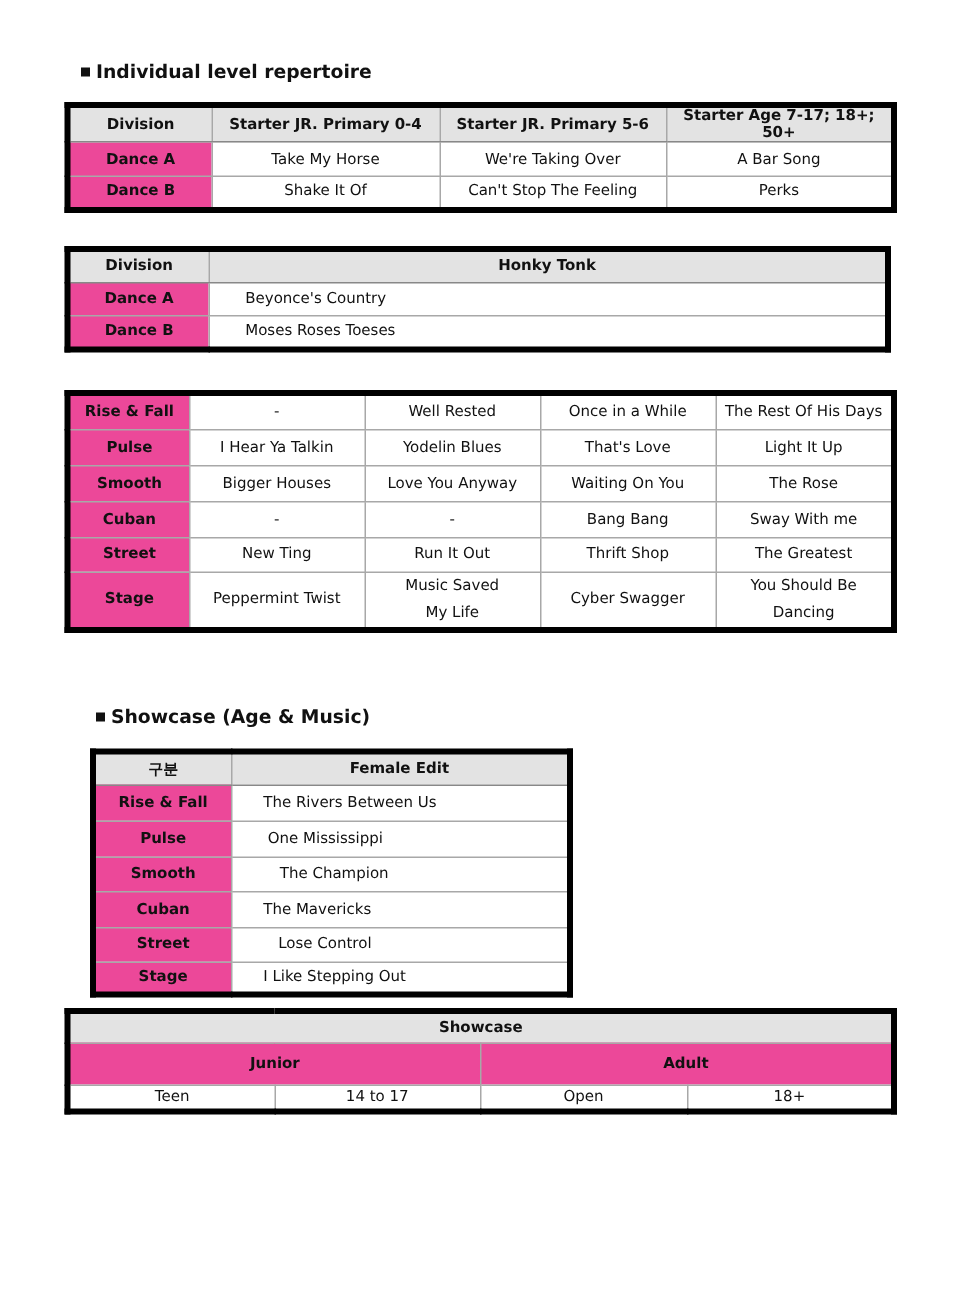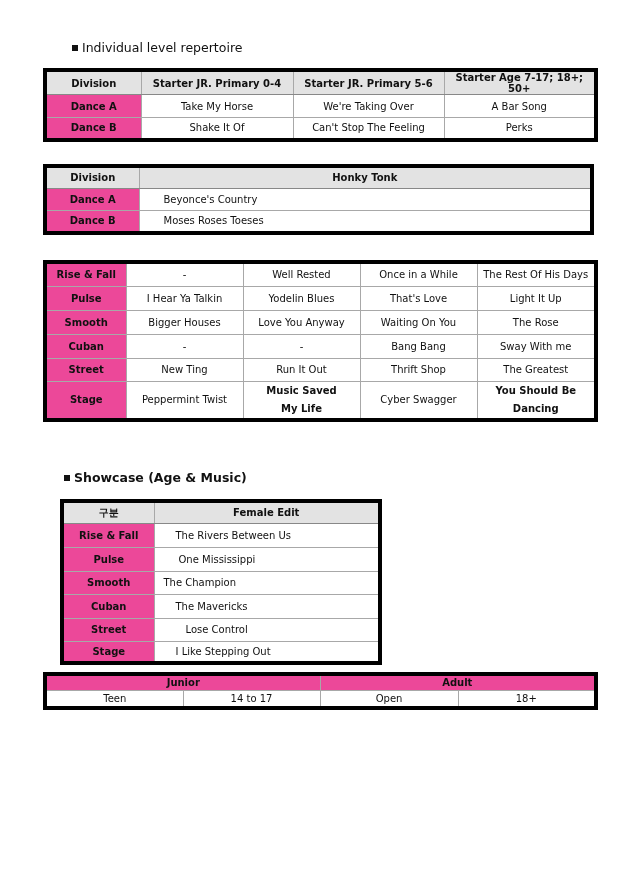--- a/index.html
+++ b/index.html
@@ -8,26 +8,26 @@
   .sec-title { position:absolute; font-size:12.5px; display:flex; align-items:center; }
   .sec-title .bullet { display:inline-block; width:6px; height:6px; background:#111; margin-right:4px; }
   .sec-title.bold { font-weight:bold; font-size:12.5px; }
   table { position:absolute; border-collapse:collapse; font-size:10px; table-layout:fixed; }
   table.outer { border:4px solid #000000; }
   td, th { border:1px solid #a8a8a8; padding:0; text-align:center; vertical-align:middle; font-weight:normal; }
   th { background:#e3e3e3; font-weight:bold; }
   td.lbl { background:#ec4899; font-weight:bold; }
   td.left { text-align:left; padding-left:24px; }
   tr.hdr-row th { border-bottom:1px solid #888; }
-  .two-line { line-height:18px;font-weight:bold; }
+  .two-line { line-height:18px; }
 </style>
 </head>
 <body>
 
-<div class="sec-title" style="left:72px; top:40px;">
+<div class="sec-title" style="left:54px; top:40px;font-weight:bold;">
   <span class="bullet"></span>
   <span>Individual level repertoire</span>
 </div>
 
 <table class="outer" style="left:43px; top:68px; width:551px;">
   <colgroup>
       <col style="width:96px">
       <col style="width:152px">
       <col style="width:151px">
       <col style="width:152px">
@@ -147,21 +147,21 @@
   <tr style="height:24px;">
     <td class="lbl">Rise &amp; Fall</td>
     <td class="left" style="padding-left:21px">The Rivers Between Us</td>
   </tr>
   <tr style="height:24px;">
     <td class="lbl">Pulse</td>
     <td class="left" style="">One Mississippi</td>
   </tr>
   <tr style="height:23px;">
     <td class="lbl">Smooth</td>
-    <td class="left" style="padding-left:9px">The Champion</td>
+    <td class="left" style="padding-left:32px">The Champion</td>
   </tr>
   <tr style="height:24px;">
     <td class="lbl">Cuban</td>
     <td class="left" style="padding-left:21px">The Mavericks</td>
   </tr>
   <tr style="height:23px;">
     <td class="lbl">Street</td>
     <td class="left" style="padding-left:31px">Lose Control</td>
   </tr>
   <tr style="height:22px;">
@@ -172,21 +172,24 @@
   </table>
 
 <table class="outer" style="left:43px; top:672px; width:551px;">
   <colgroup>
       <col style="width:138px">
       <col style="width:137px">
       <col style="width:138px">
       <col style="width:138px">
     </colgroup>
   <tbody>
-  <tr style="height:16px;">
+      <tr style="height:21px;">
+    <th colspan="4">Showcase</th>
+  </tr>
+  <tr style="height:28px;">
     <td class="lbl" colspan="2">Junior</td>
     <td class="lbl" colspan="2">Adult</td>
   </tr>
   <tr style="height:18px;">
     <td>Teen</td>
     <td>14 to 17</td>
     <td>Open</td>
     <td>18+</td>
   </tr>
 </tbody>

